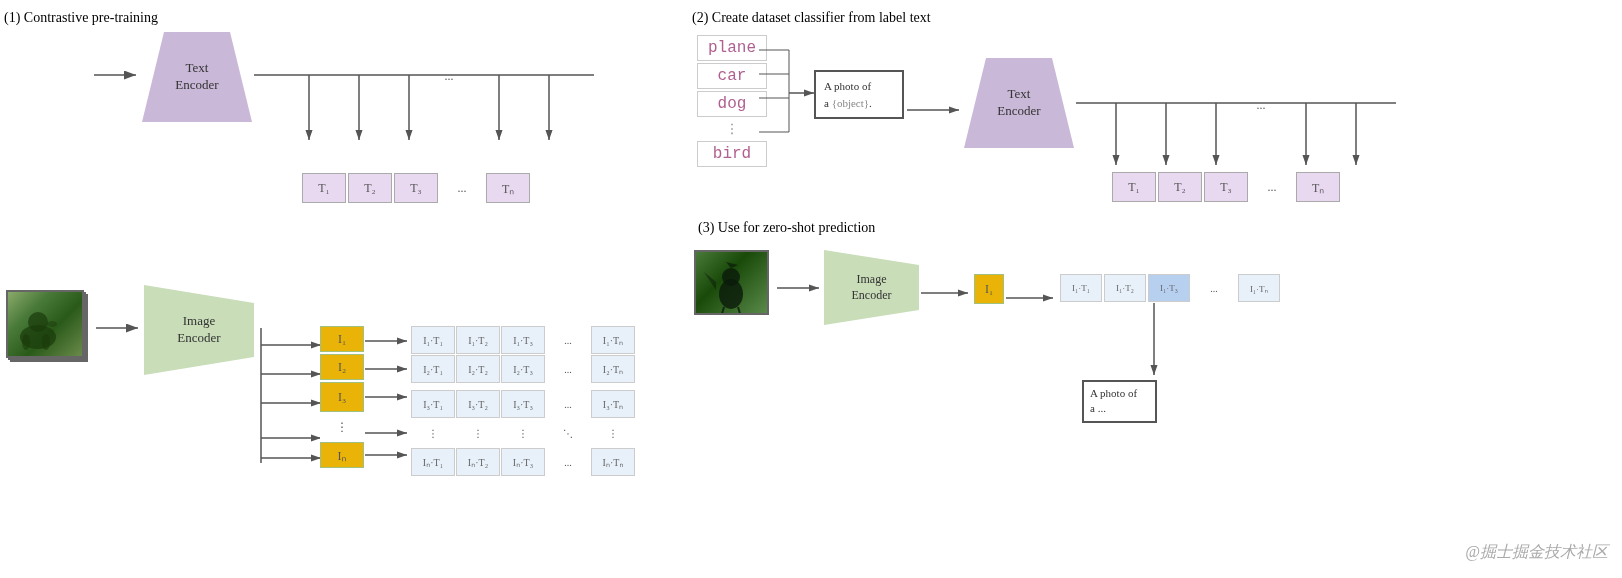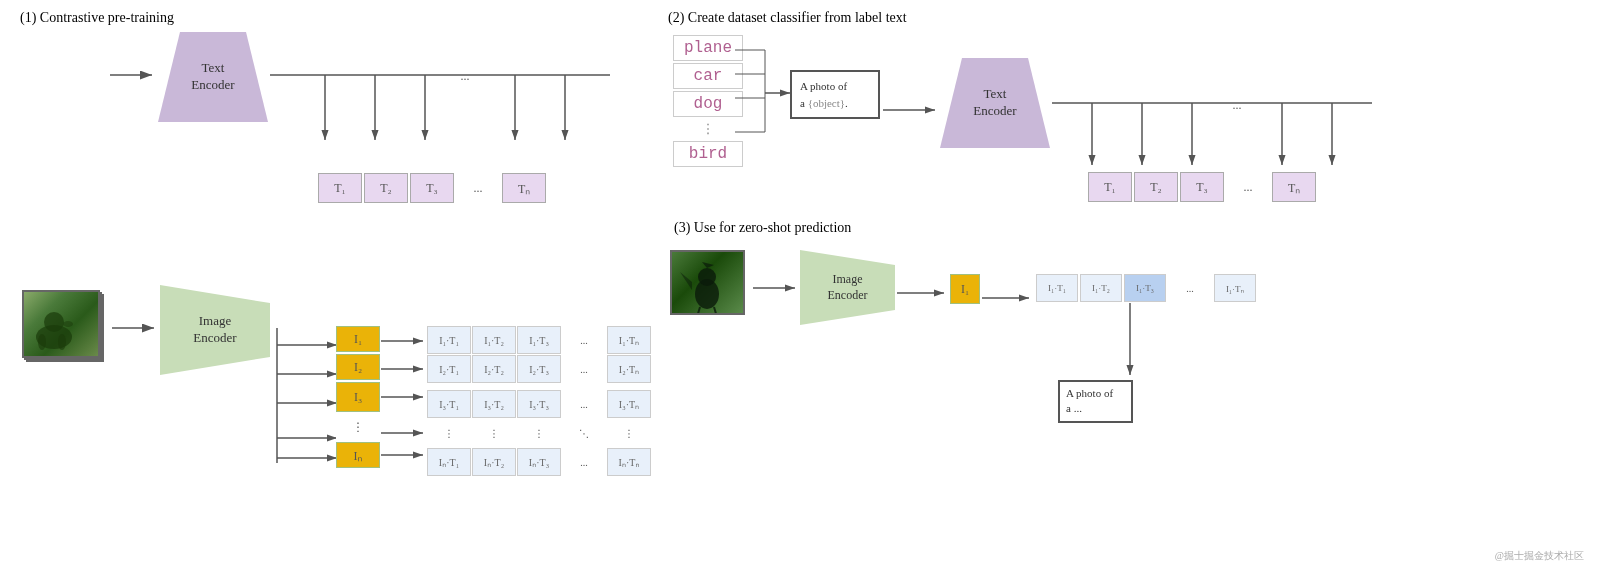--- a/index.html
+++ b/index.html
@@ -10,21 +10,22 @@
       width: 1622px;
       height: 578px;
       overflow: hidden;
       position: relative;
     }
     .diagram-container {
       display: flex;
       width: 1622px;
       height: 578px;
       position: relative;
-      padding: 10px 20px;
+      padding: 10px 4px;
+      gap: 48px;
     }
     
     .left-panel {
       width: 620px;
       position: relative;
       flex-shrink: 0;
     }
     
     .right-panel {
       flex: 1;
@@ -277,21 +278,21 @@
         <div class="matrix-cell">Iₙ·T₁</div>
         <div class="matrix-cell">Iₙ·T₂</div>
         <div class="matrix-cell">Iₙ·T₃</div>
         <div class="matrix-cell plain" style="width:30px;">...</div>
         <div class="matrix-cell">Iₙ·Tₙ</div>
       </div>
     </div>
 
   </div>
 
-  <div class="right-panel" style="margin-left:28px;">
+  <div class="right-panel" style="margin-left:20px;">
 
     <div style="position:absolute; top:0; left:0; font-size:14px;">(2) Create dataset classifier from label text</div>
 
     <div style="position:absolute; top:25px; left:5px;">
       <div class="label-item">plane</div>
       <div style="height:2px;"></div>
       <div class="label-item">car</div>
       <div style="height:2px;"></div>
       <div class="label-item">dog</div>
       <div style="height:2px;"></div>
@@ -441,17 +442,17 @@
             <polygon points="0 0, 7 2.5, 0 5" fill="#555"></polygon>
           </marker>
         </defs>
       <line x1="10" y1="0" x2="10" y2="72" stroke="#555" stroke-width="1.5" marker-end="url(#ahr7)"></line>
     </svg>
 
     <div style="position:absolute; top:370px; left:390px; border:2px solid #555; background:#fff; padding:4px 6px; font-size:11px; color:#333; line-height:1.4; min-width:75px;">
       <span>A photo of<br>a ...</span>
     </div>
 
-    <div style="position:absolute; bottom:5px; right:18px; font-size:10px; color:#aaa;">@掘士掘金技术社区</div>
+    <div style="position:absolute; bottom:5px; right:10px; font-size:16px; color:#aaa;font-style:italic;">@掘士掘金技术社区</div>
 
   </div>
 
 </div>
 
 </body></html>

